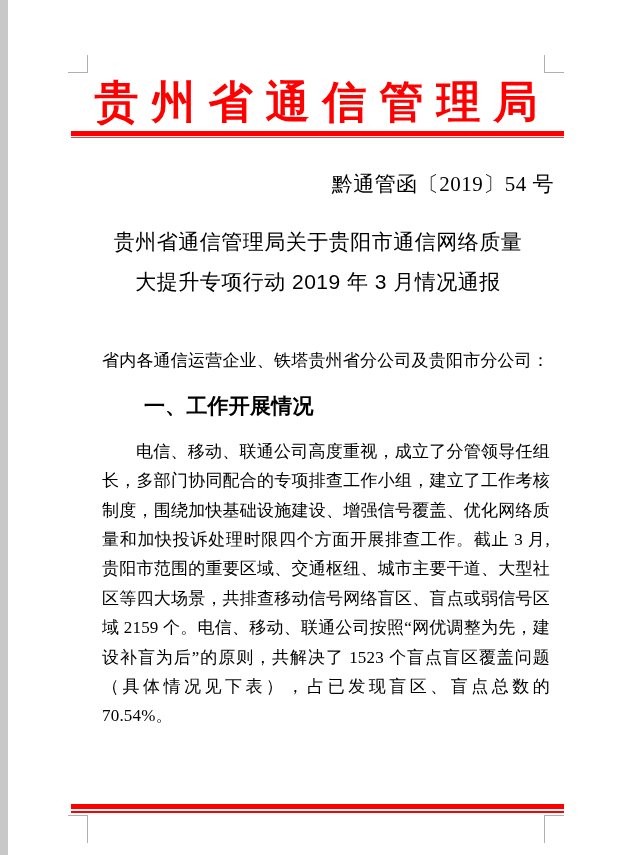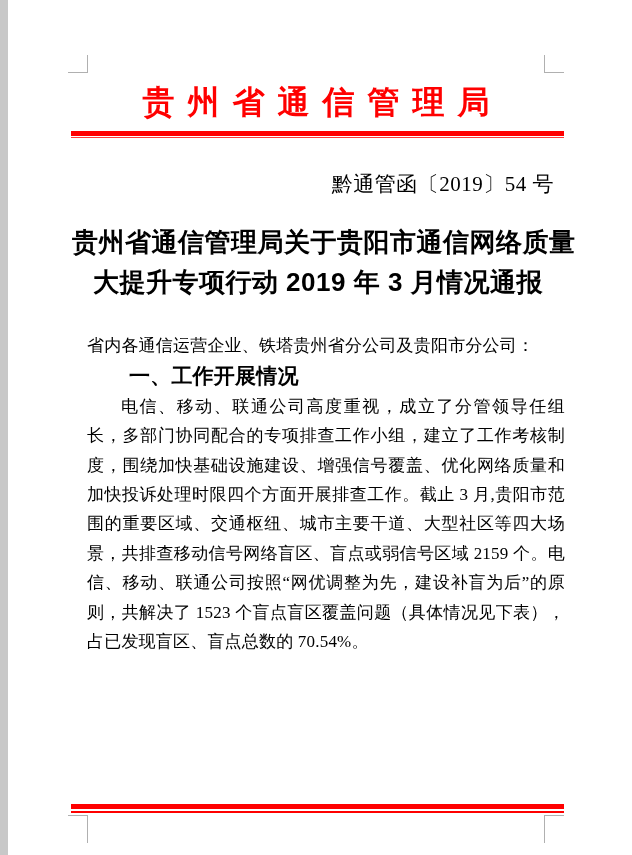--- a/index.html
+++ b/index.html
@@ -64,21 +64,21 @@
   
   .masthead {
     position: absolute;
     left: 60px;
     top: 78px;
     width: 496px;
     text-align: center;
     color: #ff0000;
     font-family: Liberation Sans, sans-serif;
     font-weight: bold;
-    font-size: 32px;
+    font-size: 44px;
     line-height: 48px;
     letter-spacing: 13px;
     text-indent: 13px;
     white-space: nowrap;
   }
 
   
   .rule-top {
     position: absolute;
     left: 63px;
@@ -110,42 +110,42 @@
   }
 
   
   .doc-title {
     position: absolute;
     left: 64px;
     top: 222px;
     width: 492px;
     text-align: center;
     font-family: "Liberation Sans", "DejaVu Sans", sans-serif;
-    font-weight: bold;
-    font-size: 26px;
+    font-weight: normal;
+    font-size: 21px;
     line-height: 40px;
     color: #000000;
     letter-spacing: 0.5px;
   }
   .doc-title .tline { display: block; white-space: nowrap; }
 
   
   .body-text {
     position: absolute;
     left: 78px;
     top: 330px;
     width: 480px;
     font-size: 17px;
     line-height: 29.4px;
     color: #000000;
     text-align: justify;
     text-justify: inter-ideograph;
   }
   .body-text p {
-    margin: 1px;
+    margin: 16px;
     letter-spacing: 0.2px;
   }
   .p-flush { text-indent: 0; }
   .p-indent { text-indent: 2em; }
   .section-heading {
     margin: 0;
     text-indent: 2em;
     font-family: "Liberation Sans", "DejaVu Sans", sans-serif;
     font-weight: bold;
     font-size: 21px;

